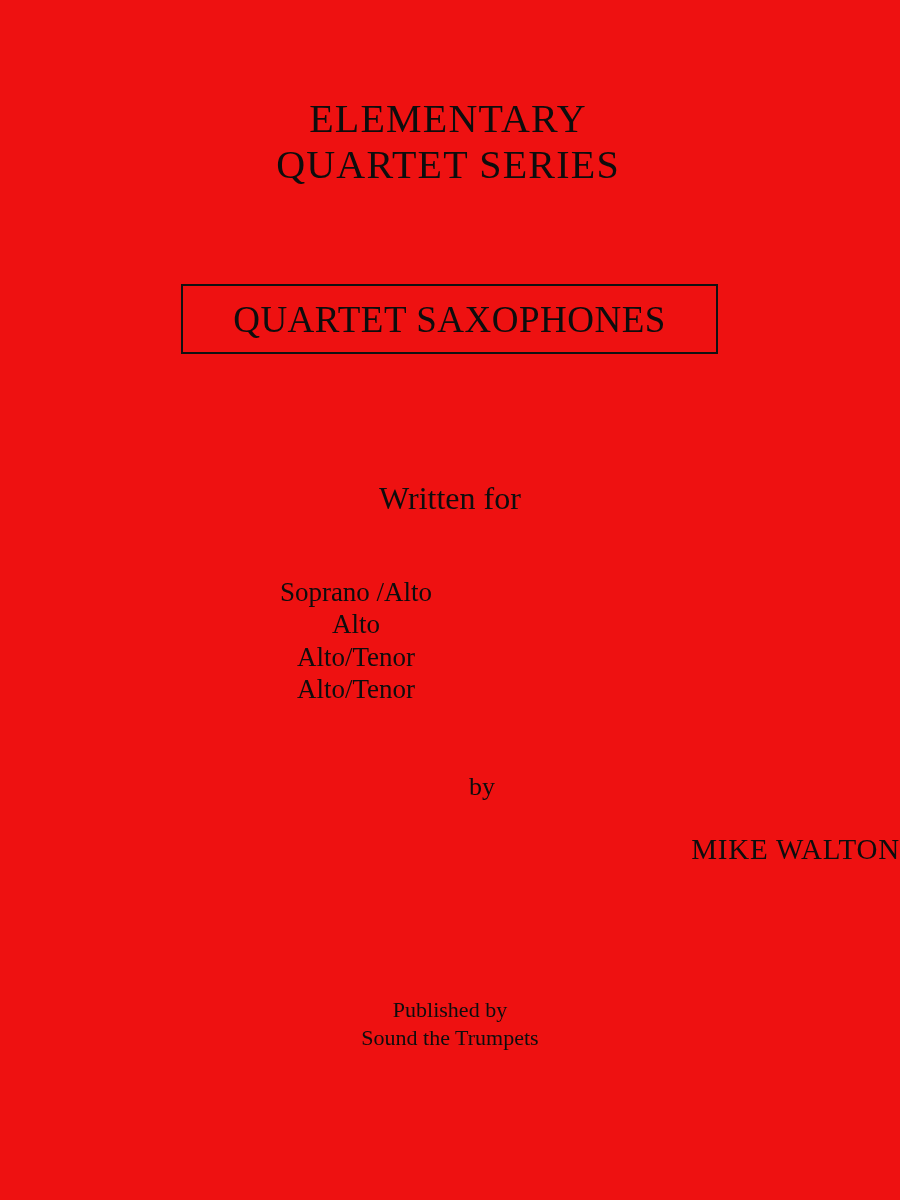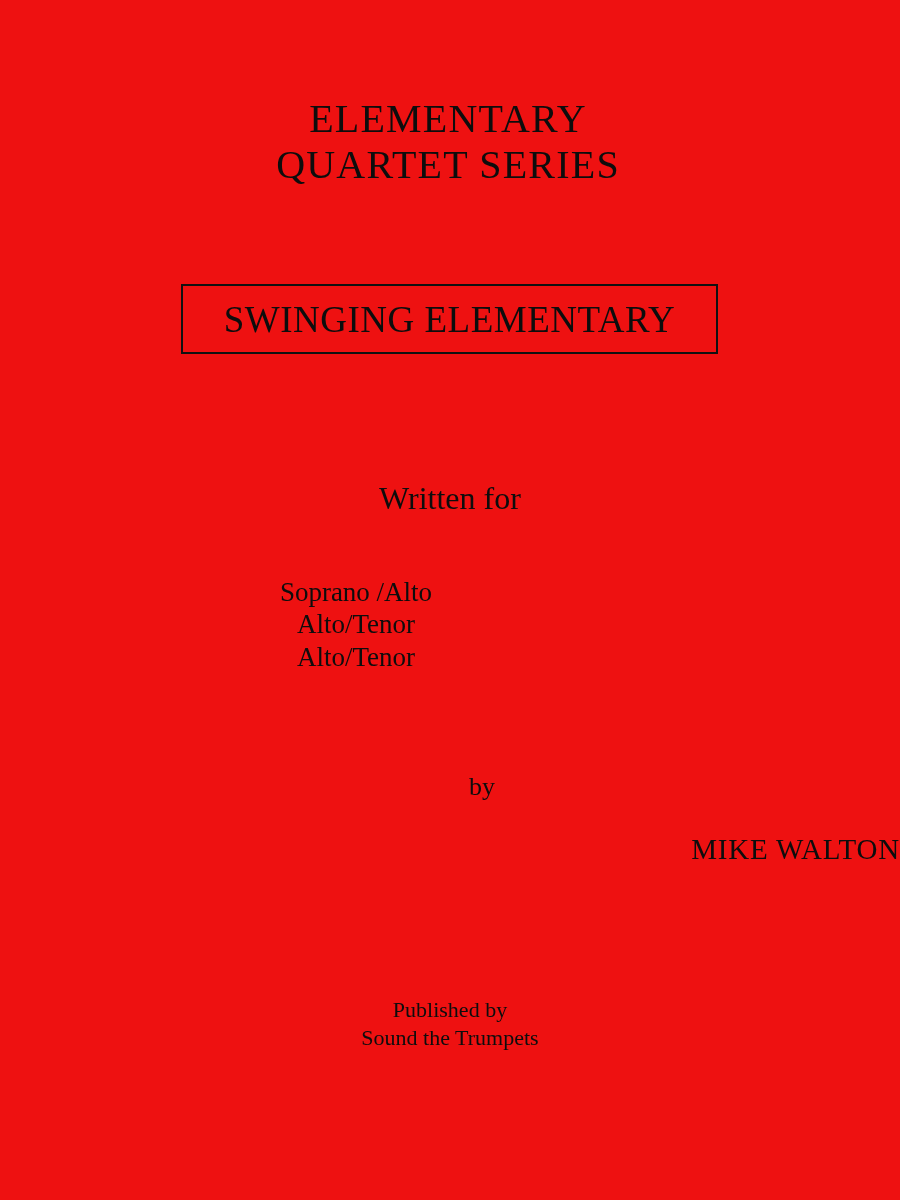--- a/index.html
+++ b/index.html
@@ -114,27 +114,28 @@
 <body>
 
 <div class="page">
 
   <div class="series-title">
     <span class="line">ELEMENTARY</span>
     <span class="line">QUARTET SERIES</span>
   </div>
 
   <div class="title-box">
-    <span class="main-title">SWINGING ELEMENTARY</span>
+    <span class="main-title">QUARTET SAXOPHONES</span>
   </div>
 
   <div class="written-for">Written for</div>
 
   <div class="instruments">
     <span class="line">Soprano /Alto</span>
+    <span class="line">Alto</span>
     <span class="line">Alto/Tenor</span>
     <span class="line">Alto/Tenor</span>
   </div>
 
   <div class="by-word">by</div>
 
   <div class="composer">MIKE WALTON</div>
 
   <div class="publisher">
     <span class="line">Published by</span>

